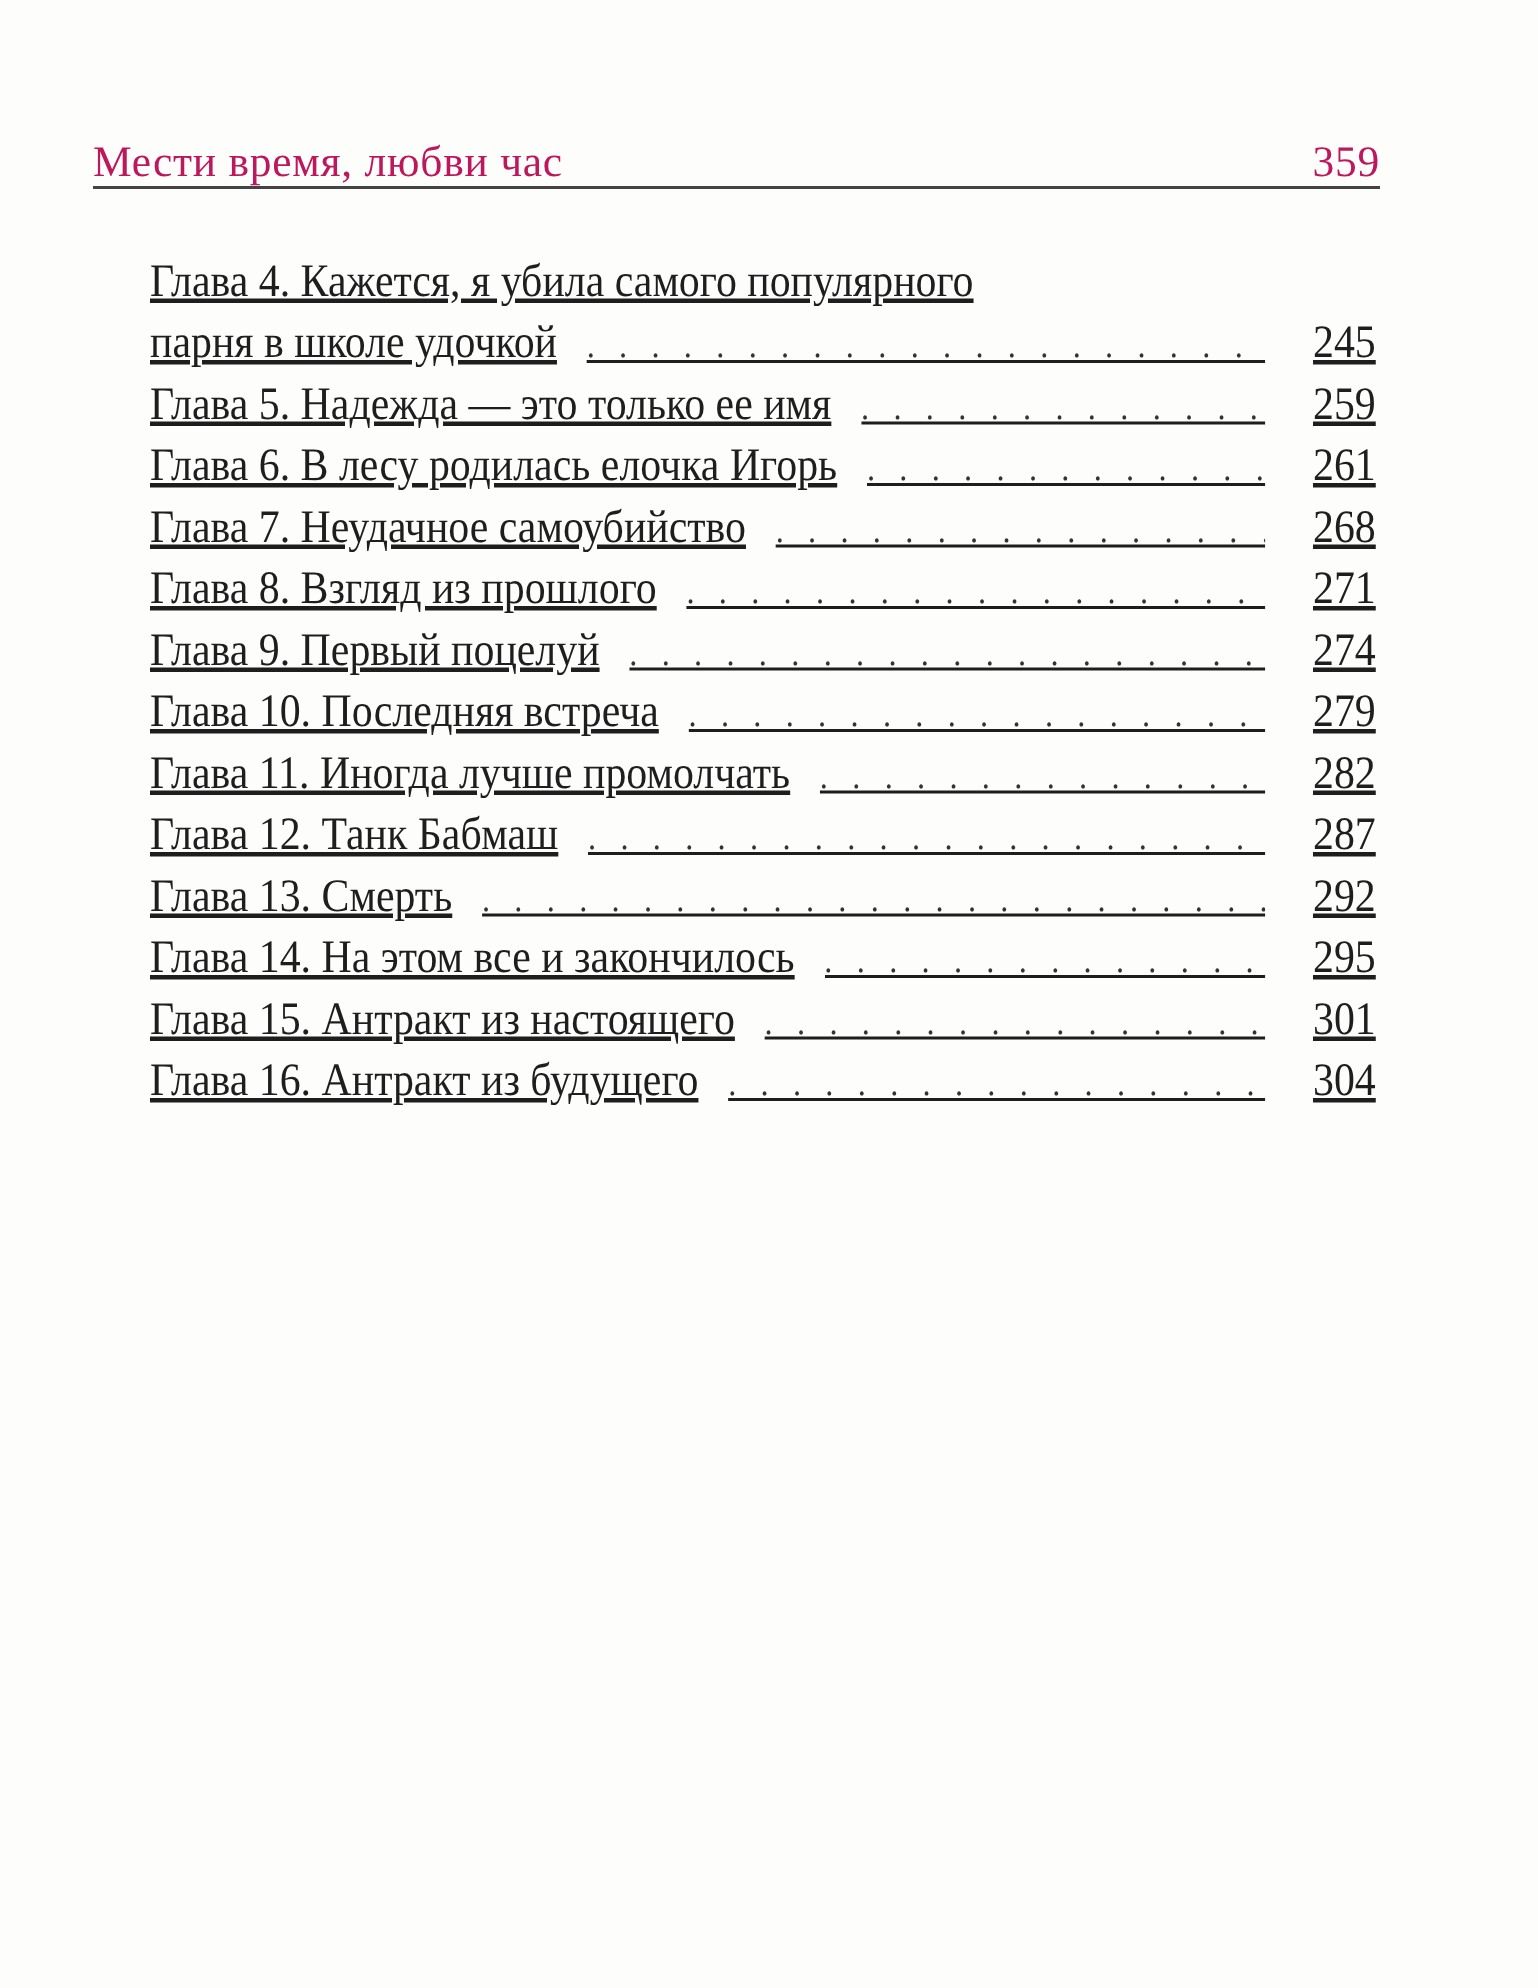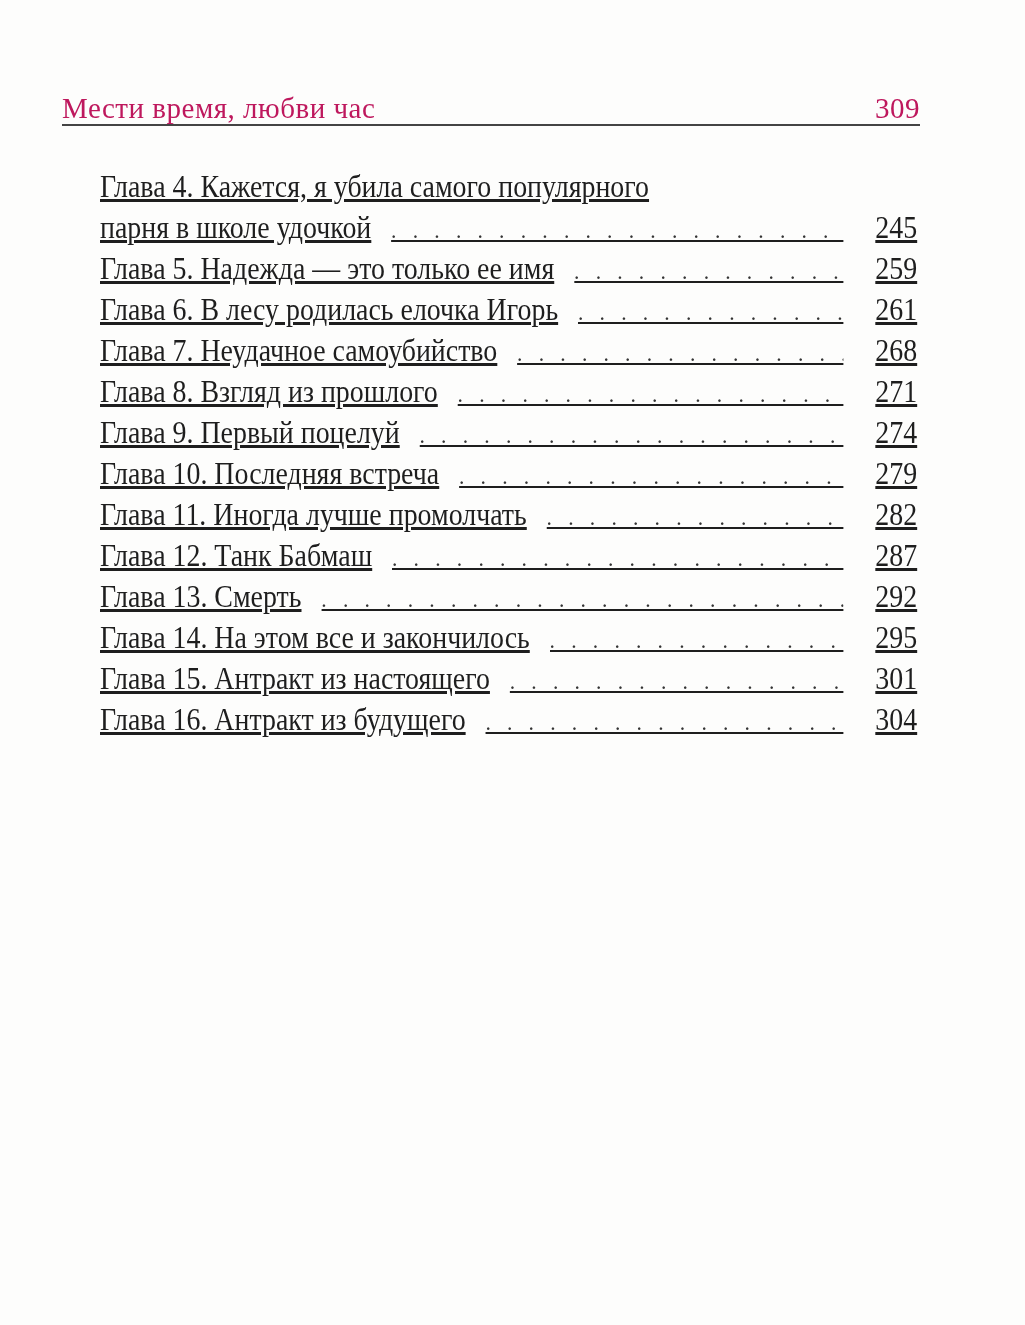--- a/index.html
+++ b/index.html
@@ -37,21 +37,21 @@
       font-size: 24px;
     }
     .toc-dots::before { content: ". . . . . . . . . . . . . . . . . . . . . . . . . . . . . . . . . . . . . . . . . . . . . . . . . . . . . . ."; }
     .toc-page { white-space: nowrap; text-align: right; min-width: 56px; }
   </style>
 </head>
 <body>
 
 <div class="running-head">
   <span>Мести время, любви час</span>
-  <span>309</span>
+  <span>359</span>
 </div>
 <div class="rule"></div>
 
 <div class="toc">
   <div class="toc-row title-only">
     <span class="toc-title">Глава 4. Кажется, я убила самого популярного</span>
   </div>
   <div class="toc-row">
     <span class="toc-title">парня в школе удочкой</span>
     <span class="toc-dots"></span>

